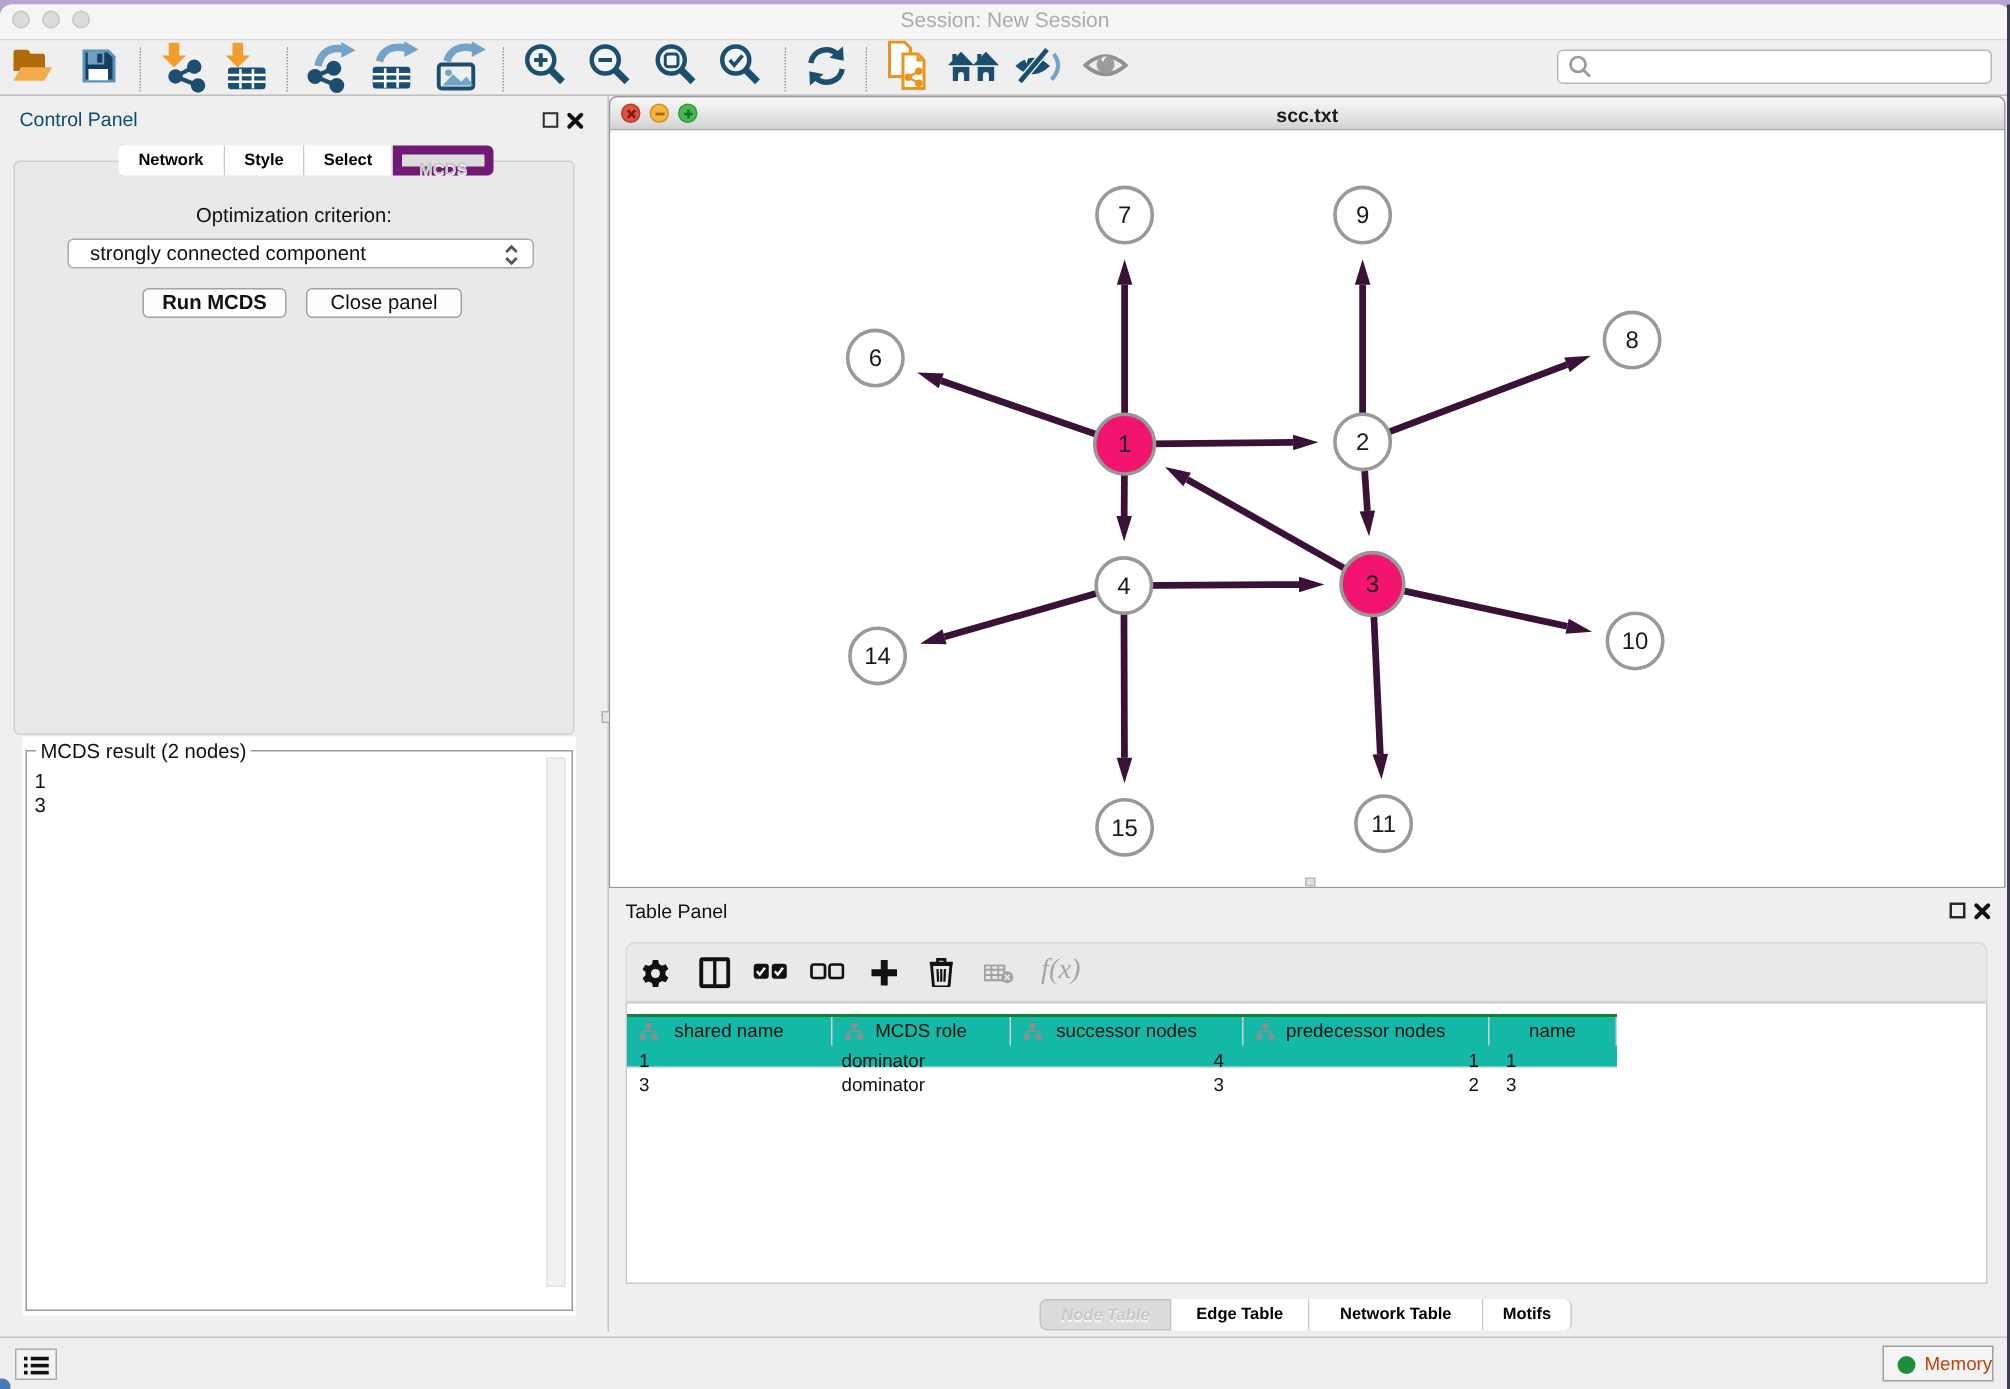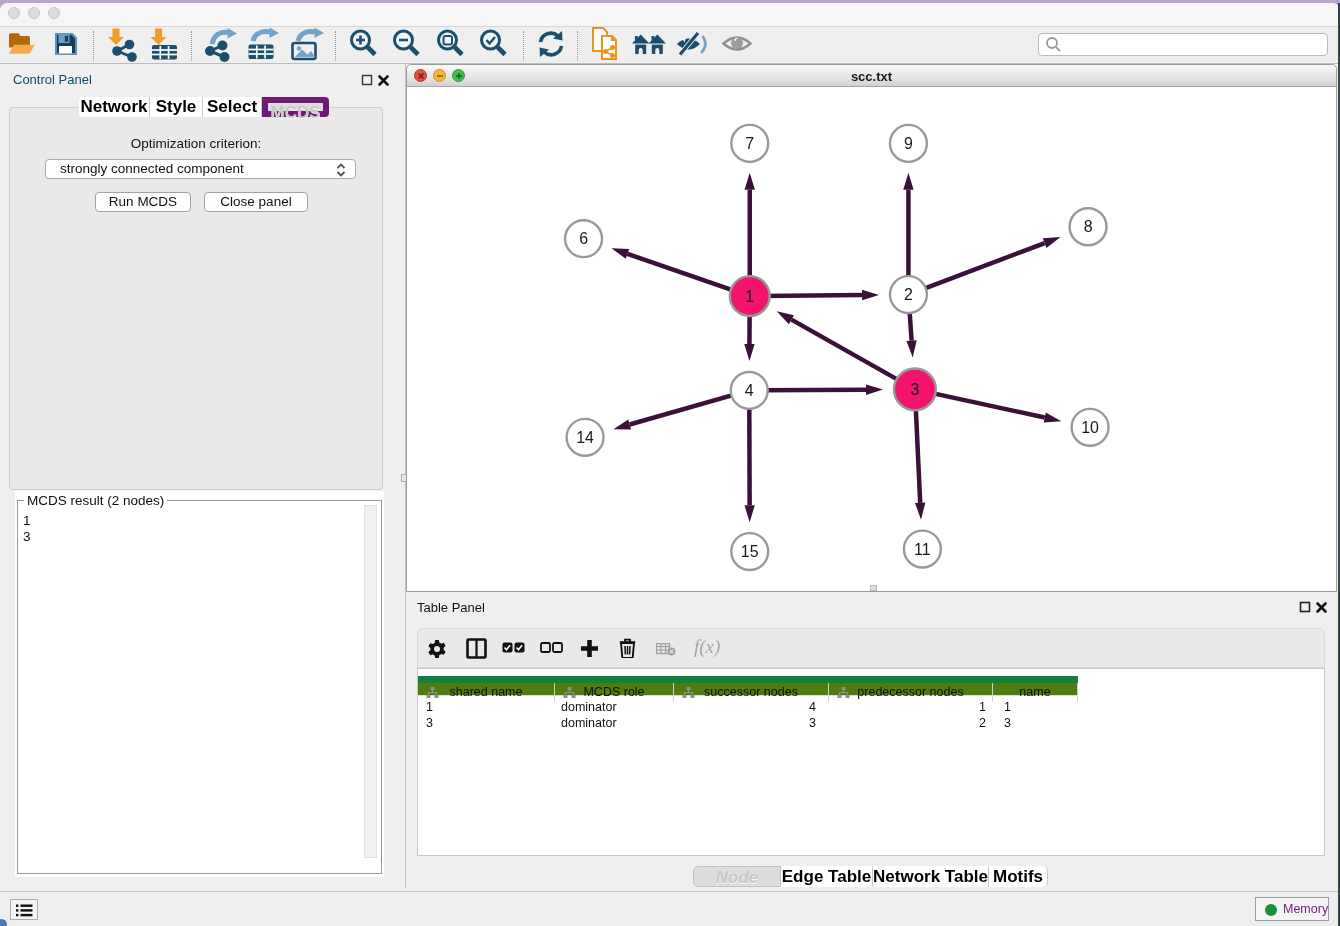--- a/index.html
+++ b/index.html
@@ -5,56 +5,57 @@
 body{font-family:"Liberation Sans",sans-serif;background:#b7a4cf;position:relative;}
 #win{position:absolute;left:0;top:3px;width:1340px;height:923px;background:#efefef;border-radius:8px 8px 0 0;}
 #titlebar{position:absolute;left:0;top:3px;width:1340px;height:24px;background:#f6f6f6;border-radius:8px 8px 0 0;border-bottom:1px solid #d8d8d8;}
 .tl{position:absolute;top:4px;width:12px;height:12px;border-radius:50%;background:#dbdbdb;border:1px solid #c6c6c6;}
 #title{position:absolute;top:2px;width:100%;text-align:center;font-size:14px;color:#ababab;}
 #toolbar{position:absolute;left:0;top:28px;width:1340px;height:36px;background:#efefef;border-bottom:1px solid #bdbdbd;}
 .tsep{position:absolute;top:3px;height:30px;width:1px;border-left:1px dotted #9a9a9a;}
 #searchbox{position:absolute;left:1038px;top:33px;width:290px;height:23px;background:#fff;border:1px solid #b9b9b9;border-radius:4px;}
 #cphead{position:absolute;left:13px;top:72px;font-size:13px;color:#0c4a6e;}
 #cptabs{position:absolute;left:79px;top:97px;height:20px;z-index:5;}
-.tab{position:absolute;top:0;height:20px;background:#fff;color:#000;font-size:17px;font-weight:bold;text-align:center;line-height:20px;border-right:1px solid #c9c9c9;}
+.tab{position:absolute;top:0;height:20px;background:#fff;color:#000;font-size:11px;font-weight:bold;text-align:center;line-height:20px;border-right:1px solid #c9c9c9;}
 #cppanel{position:absolute;left:9px;top:107px;width:374px;height:383px;background:#e9e9e9;border:1px solid #cfcfcf;border-radius:4px;}
 #optlabel{position:absolute;left:0;top:28px;width:100%;text-align:center;font-size:13.5px;color:#111;}
 #dropdown{position:absolute;left:35px;top:51px;width:311px;height:20px;background:#fff;border:1px solid #a9a9a9;border-radius:4px;font-size:13.5px;color:#111;line-height:18px;padding-left:14px;}
 .btn{position:absolute;top:84px;height:20px;background:#fefefe;border:1px solid #a2a2a2;border-radius:4px;font-size:13.5px;color:#111;text-align:center;line-height:18px;}
 #mcdsbox{position:absolute;left:15px;top:491px;width:369px;height:386px;background:#fff;text-align:center;}
 #mcdsborder{position:absolute;left:2px;top:9px;right:2px;bottom:3px;border:1px solid #9a9a9a;}
 #mcdstitle{position:absolute;left:9px;top:2px;background:#fff;padding:0 3px;font-size:13.5px;color:#111;}
 #mcdstext{position:absolute;left:8px;top:22px;font-size:13.5px;color:#111;line-height:16px;}
 #mcdsscroll{position:absolute;right:7px;top:14px;width:13px;height:353px;background:#f1f1f1;border:1px solid #e2e2e2;}
 #vsplit{position:absolute;left:405px;top:64px;width:1px;height:824px;background:#c4c4c4;}
 #vknob{position:absolute;left:401px;top:474px;width:8px;height:8px;background:#e6e6e6;border:1px solid #b0b0b0;}
 #netwin{position:absolute;left:406px;top:64px;width:931px;height:528px;background:#fff;border:1px solid #9b9b9b;border-radius:5px 5px 0 0;}
 #nettitle{position:absolute;left:0;top:0;width:100%;height:22px;background:linear-gradient(#f9f9f9,#dedede 75%,#d0d0d0);border-bottom:1px solid #a8a8a8;border-radius:5px 5px 0 0;}
 #nettitletext{position:absolute;top:4px;width:100%;text-align:center;font-size:13px;font-weight:bold;color:#1a1a1a;}
 .mbtn{position:absolute;top:4px;width:13px;height:13px;border-radius:50%;}
 #netcanvas{position:absolute;left:0;top:23px;width:929px;height:503px;background:#fff;}
 #netknob{position:absolute;left:463px;top:520px;width:7px;height:6px;background:#e0e0e0;border:1px solid #bbb;}
 #tphead{position:absolute;left:417px;top:600px;font-size:13px;color:#111;}
 #tptoolbar{position:absolute;left:417px;top:628px;width:908px;height:40px;background:#e9e9e9;border:1px solid #d9d9d9;border-radius:6px 6px 0 0;}
 #tptable{position:absolute;left:417px;top:668px;width:908px;height:188px;background:#fff;border:1px solid #c9c9c9;}
-#thead{position:absolute;left:0;top:7px;width:660px;height:20px;background:#4d7c0f;border-top:7px solid #15803d;border-bottom:1px solid #dcdcdc;}
+#thead{position:absolute;left:0;top:7px;width:660px;height:36px;background:#14b8a6;border-top:2px solid #15803d;border-bottom:1px solid #dcdcdc;}
 .th{position:absolute;top:0;height:19px;border-right:1px solid #cfcfcf;font-size:12.5px;color:#111;text-align:center;line-height:19px;}
 .td{position:absolute;font-size:12.5px;color:#111;height:16px;line-height:16px;}
 #btabs{position:absolute;left:693px;top:866px;height:21px;}
 #statusbar{position:absolute;left:0;top:891px;width:1340px;height:35px;background:#eeeeee;border-top:1px solid #c6c6c6;}
 #listbtn{position:absolute;left:10px;top:899px;width:28px;height:21px;background:#f4f4f4;border:1px solid #ababab;}
-#membtn{position:absolute;left:1255px;top:897px;width:74px;height:24px;background:#f4f4f4;border:1px solid #9e9e9e;font-size:12.5px;color:#701a75;padding-left:48px;}
+#membtn{position:absolute;left:1255px;top:897px;width:74px;height:24px;background:#f4f4f4;border:1px solid #9e9e9e;font-size:12.5px;color:#c2410c;padding-left:48px;}
 #rightedge{position:absolute;left:1338px;top:3px;width:2px;height:923px;background:#3a3f55;}
 svg.ico{display:block;position:absolute;}
 </style></head><body>
 <div id="win"></div>
 <div id="titlebar">
 <div class="tl" style="left:8px;"></div>
     <div class="tl" style="left:28px;"></div>
     <div class="tl" style="left:48px;"></div>
+<div id="title">Session: New Session</div>
 </div>
 <div id="toolbar">
 <div class="tsep" style="left:93px;"></div>
     <div class="tsep" style="left:191px;"></div>
 <div class="tsep" style="left:335px;"></div>
     <div class="tsep" style="left:523px;"></div>
 <div class="tsep" style="left:577px;"></div>
 </div>
 
 <svg class="ico" style="left:8px;top:32px;" width="28" height="23" viewBox="0 0 28 23">
@@ -222,21 +223,21 @@
 <div class="tab" style="left:124px;width:59px;">Select</div>
 <div class="tab" style="left:183px;width:67px;background:#dcdcdc;color:#c8c8c8;text-shadow:0 1px 0 #f8f8f8;border:6px solid #701a75;border-radius:0 4px 4px 0;">MCDS</div>
 </div>
 <div id="cppanel">
 <div id="dropdown">strongly connected component
 <svg style="position:absolute;right:9px;top:3px;" width="10" height="14" viewBox="0 0 10 14">
         <path d="M1.5 5 L5 1.5 L8.5 5 M1.5 9 L5 12.5 L8.5 9" fill="none" stroke="#555" stroke-width="1.8"></path>
       </svg>
 </div>
 <div id="optlabel">Optimization criterion:</div>
-<div class="btn" style="left:85px;width:96px;">Run MCDS</div>
+<div class="btn" style="left:85px;width:96px;font-weight:bold;">Run MCDS</div>
 <div class="btn" style="left:194px;width:104px;">Close panel</div>
 </div>
 <div id="mcdsbox">
 <div id="mcdsborder"></div>
 <div id="mcdstitle">MCDS result (2 nodes)</div>
 <div id="mcdstext">1<br>3</div>
 <div id="mcdsscroll"></div>
 </div>
 <div id="vsplit"></div>
 <div id="vknob"></div>

